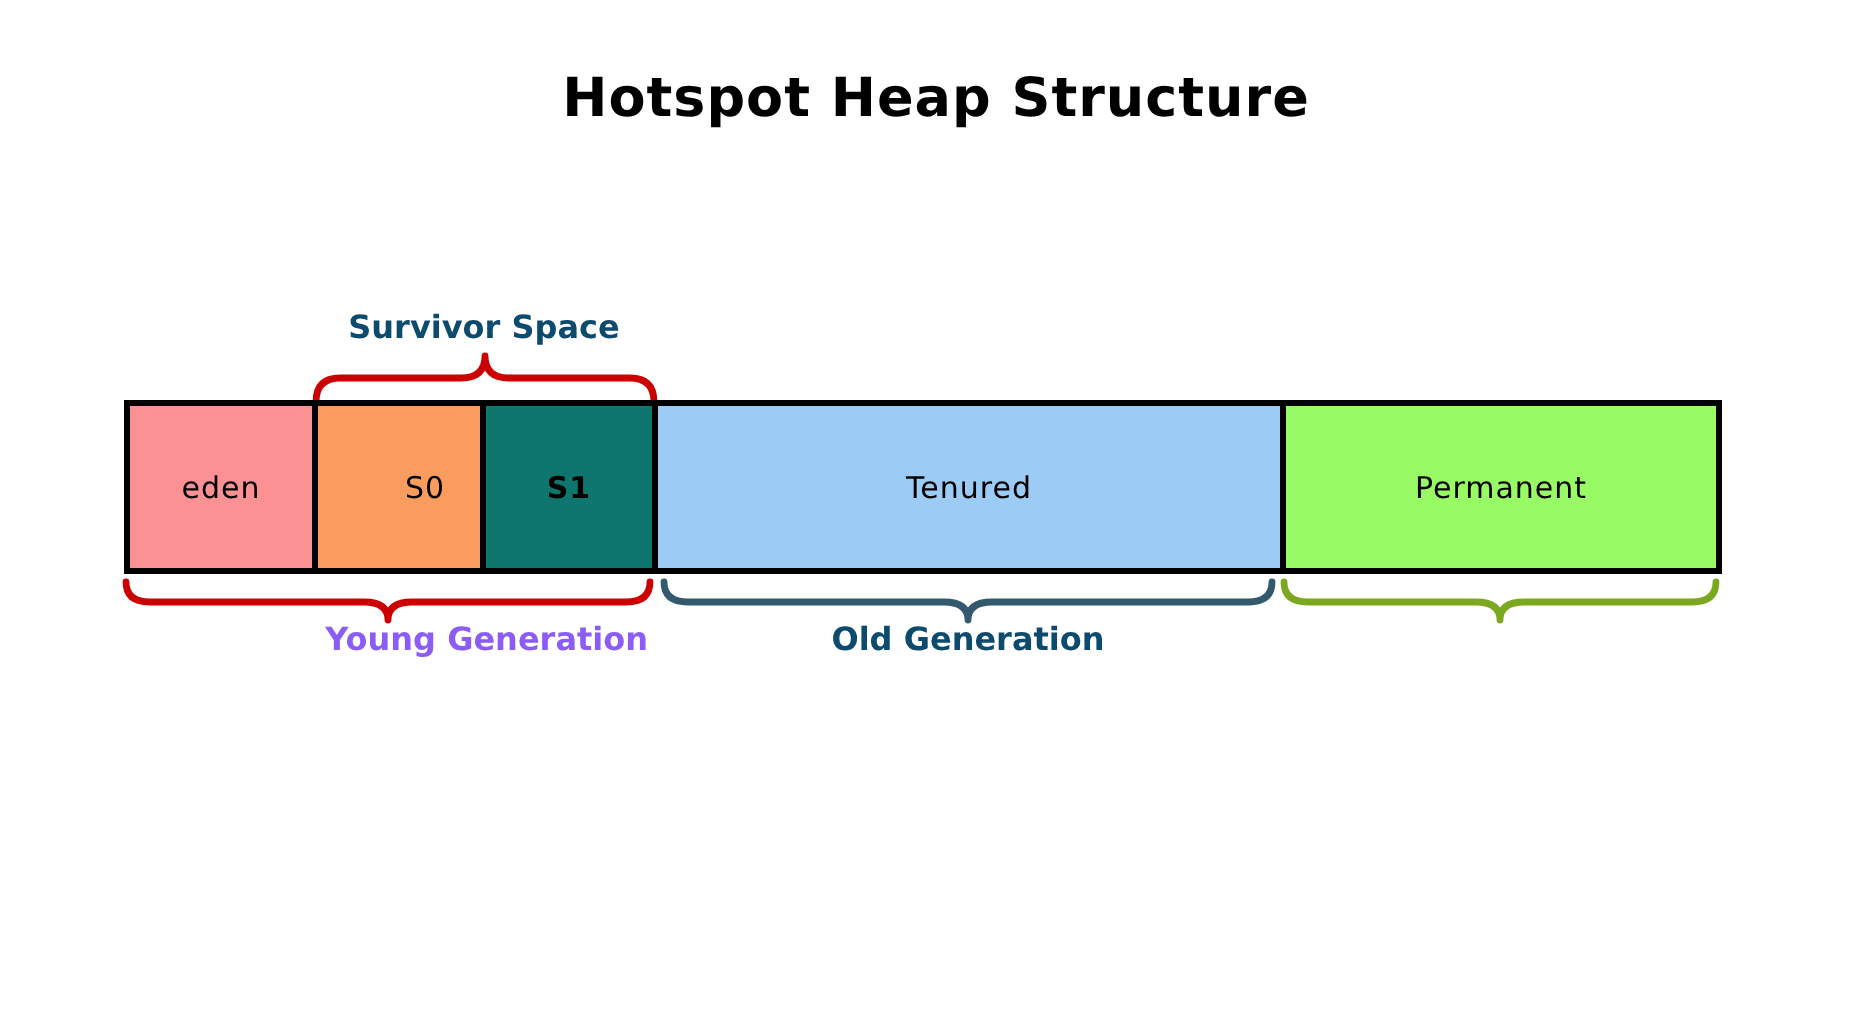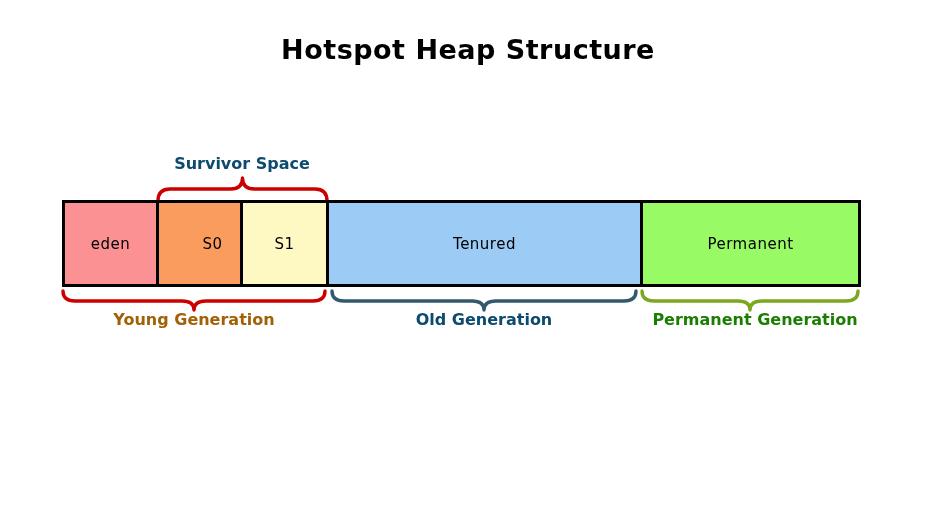--- a/index.html
+++ b/index.html
@@ -67,30 +67,29 @@
     <path d="M642,291 Q642,301 654,301 L738,301 Q750,301 750,310 Q750,301 762,301 L846,301 Q858,301 858,291" stroke="#7CA81F"></path>
   </svg>
 
   <div class="heap-bar">
     <div class="seg seg-eden" style="background-color: rgb(251, 145, 146); justify-content: center;">
       <span>eden</span>
     </div>
     <div class="seg seg-s0" style="background-color: rgb(251, 156, 95); padding-left: 26px;">
       <span>S0</span>
     </div>
-    <div class="seg seg-s1" style="background-color: #fef9c3;">
+    <div class="seg seg-s1" style="background-color: #0f766e; font-weight: bold;">
       <span>S1</span>
     </div>
     <div class="seg seg-tenured" style="background-color: rgb(156, 203, 245);">
       <span>Tenured</span>
     </div>
     <div class="seg seg-permanent" style="background-color: rgb(152, 250, 100);">
       <span>Permanent</span>
     </div>
   </div>
 
-  <div class="group-label group-young" style="color: #a16207;">Young Generation</div>
+  <div class="group-label group-young" style="color: #8b5cf6; text-align: right;">Young Generation</div>
 
   <div class="group-label group-old" style="color: #0c4a6e;">Old Generation</div>
 
-  <div class="group-label group-permanent" style="color: rgb(27, 126, 0);">Permanent Generation</div>
 
 </div>
 
 </body></html>

